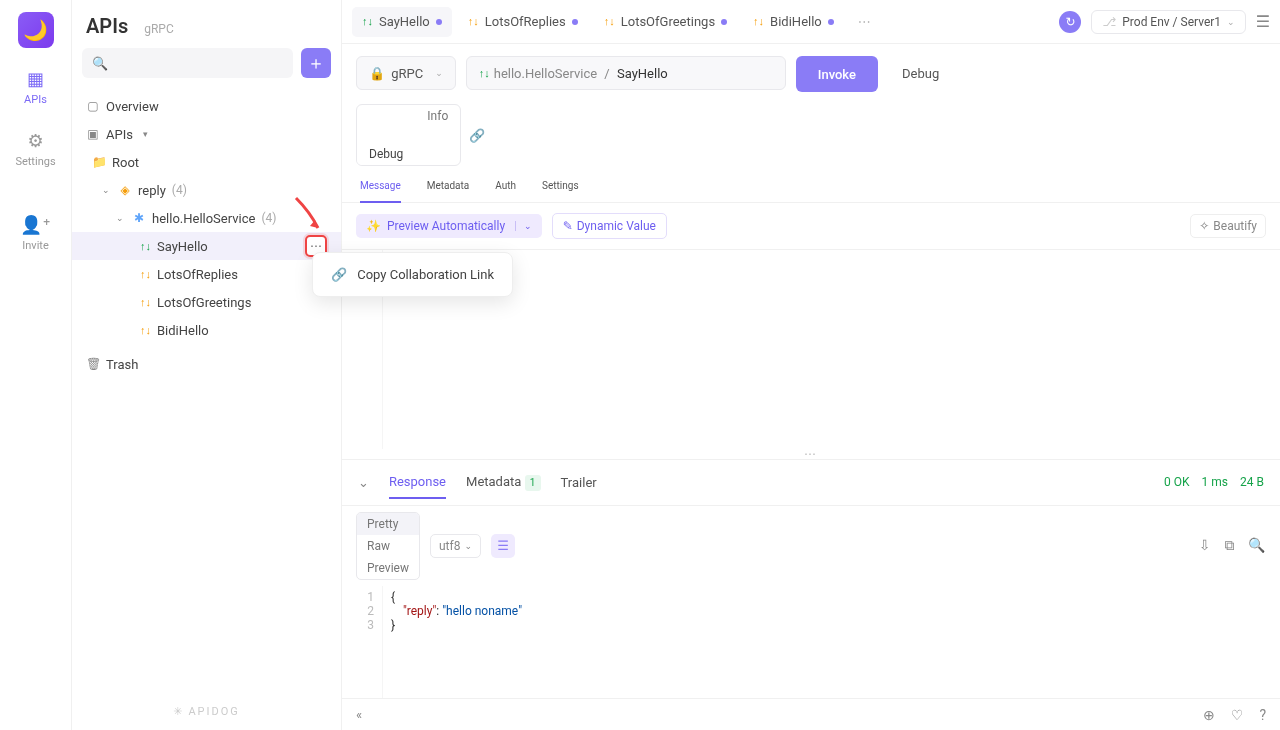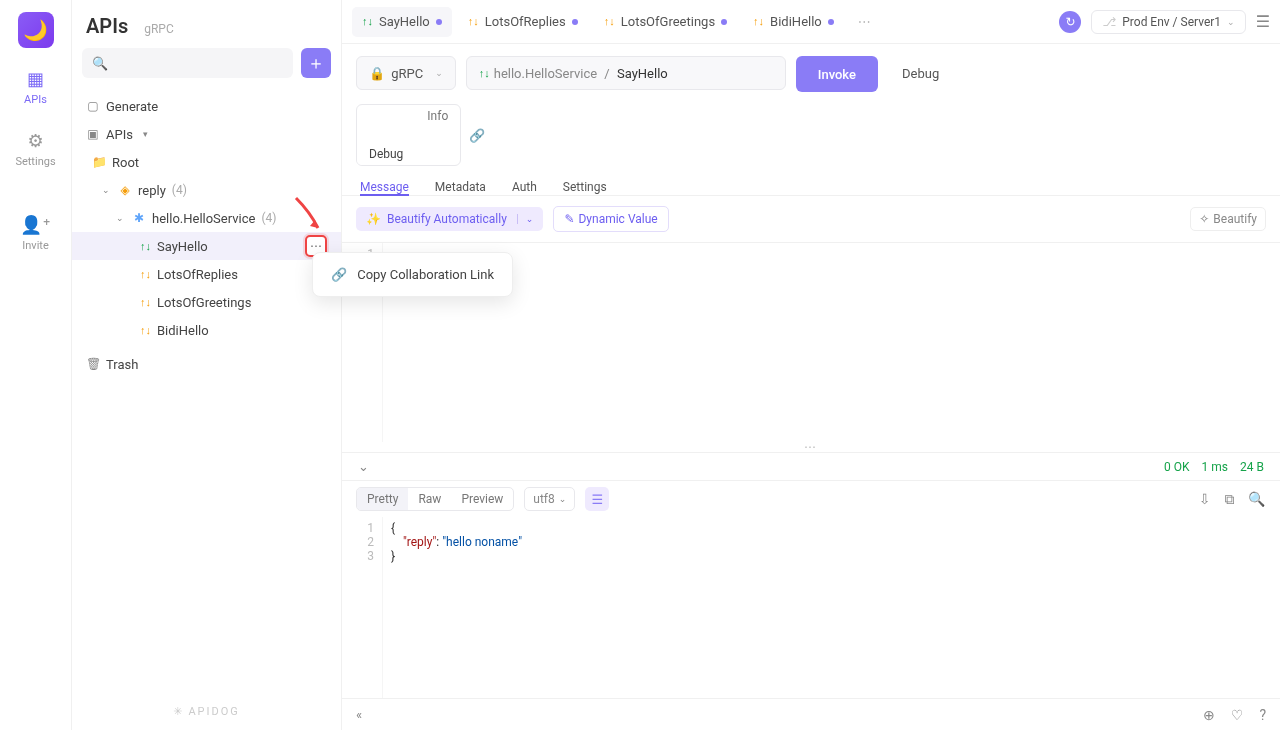--- a/index.html
+++ b/index.html
@@ -54,21 +54,21 @@
     .invoke-btn { background: #8a7cf6; color: #fff; border-radius: 6px; padding: 0 22px; height: 36px; display: flex; align-items: center; font-weight: 500; cursor: pointer; }
     .save-btn { padding: 0 14px; height: 34px; display: flex; align-items: center; color: #555; cursor: pointer; }
 
     .sub-tabs-row { display: flex; align-items: center; gap: 8px; padding: 12px 14px 0; }
     .seg { display: flex; border: 1px solid #e8e8ec; border-radius: 6px; overflow: hidden; }
     .seg-btn { padding: 4px 12px; font-size: 12px; color: #777; cursor: pointer; }
     .seg-btn.active { background: #fff; color: #444; margin-top: 38px; }
     .link-ico { color: #bbb; font-size: 13px; }
 
     .msg-tabs { display: flex; gap: 26px; padding: 14px 18px 0; border-bottom: 1px solid #f0f0f0; }
-    .msg-tab { padding-bottom: 0; font-size: 12px; color: #555; cursor: pointer; }
+    .msg-tab { padding-bottom: 10px; font-size: 10px; color: #555; cursor: pointer; }
     .msg-tab.active { color: #6d5ef0; border-bottom: 2px solid #6d5ef0; margin-bottom: -1px; }
 
     .gen-row { display: flex; align-items: center; gap: 10px; padding: 10px 14px; }
     .gen-btn { background: #efeafe; color: #6d5ef0; border-radius: 5px; padding: 5px 10px; font-size: 12px; display: flex; align-items: center; gap: 6px; cursor: pointer; }
     .gen-btn .car { border-left: 1px solid #c9bef6; padding-left: 8px; margin-left: 4px; font-size: 9px;}
     .dyn-btn { color: #6d5ef0; font-size: 12px; display: flex; align-items: center; gap: 4px; cursor: pointer; border:1px solid #e3ddfb; border-radius:5px; padding:5px 10px;}
     .beautify { margin-left: auto; color: #888; font-size: 12px; display: flex; gap: 4px; align-items: center; cursor: pointer; border:1px solid #eee; border-radius:5px; padding:4px 8px;}
 
     .editor { border-top: 1px solid #f0f0f0; display: flex; min-height: 200px; }
     .gutter { width: 40px; text-align: right; padding: 4px 8px; color: #bbb; font-family: ui-monospace, monospace; font-size: 12px; }
@@ -77,21 +77,21 @@
     .split-handle { height: 10px; display: flex; align-items: center; justify-content: center; color: #bbb; font-size: 12px; letter-spacing: 2px;}
 
     .resp-head { display: flex; align-items: center; gap: 20px; padding: 6px 16px; border-top: 1px solid #f0f0f0; border-bottom: 1px solid #f0f0f0; }
     .resp-tabs { display: flex; gap: 20px; align-items: center;}
     .resp-tab { padding: 8px 0; font-size: 13px; color: #555; cursor: pointer; }
     .resp-tab.active { color: #6d5ef0; border-bottom: 2px solid #6d5ef0; margin-bottom:-1px;}
     .resp-stats { margin-left: auto; display: flex; gap: 12px; font-size: 12px; }
     .green-stat { color: #16a34a; }
 
     .resp-tools { display: flex; align-items: center; gap: 10px; padding: 6px 14px; }
-    .seg2 { display: flex; border: 1px solid #e8e8ec; border-radius: 5px; overflow: hidden; }
+    .seg2 { display: flex; border: 1px solid #e8e8ec; border-radius: 5px; overflow: hidden; flex-direction: column; }
     .seg2-btn { padding: 4px 10px; font-size: 12px; color: #777; cursor: pointer; }
     .seg2-btn.active { background: #f3f3f8; }
     .utf { font-size: 12px; color: #888; display:flex; align-items:center; gap:4px; border:1px solid #e8e8ec; border-radius:5px; padding:4px 8px;}
     .filter-ico { width: 24px; height: 24px; display:flex; align-items:center; justify-content:center; border-radius:5px; color:#8a7cf6; background:#efeafe; }
     .tool-right { margin-left: auto; display: flex; gap: 14px; color: #888; font-size: 14px; }
 
     .resp-editor { display: flex; flex: 1; }
     .resp-editor .code span.key { color: #a31515; }
     .resp-editor .code span.str { color: #0451a5; }
 
@@ -133,21 +133,21 @@
   </div>
   <div class="search-row">
     <div class="search-box">
       <span>🔍</span>
     </div>
     <div class="add-btn">＋</div>
   </div>
   <div class="tree">
     <div class="tree-row">
       <span class="tree-ico">▢</span>
-      <span>Generate</span>
+      <span>Overview</span>
     </div>
     <div class="tree-row">
       <span class="tree-ico">▣</span>
       <span>APIs</span>
       <span class="chev" style="margin-left:4px;">▾</span>
     </div>
     <div class="tree-row ind-1">
       <span class="tree-ico">📁</span>
       <span>Root</span>
     </div>
@@ -256,21 +256,21 @@
   <div class="msg-tabs">
     <div class="msg-tab active">Message</div>
     <div class="msg-tab">Metadata</div>
     <div class="msg-tab">Auth</div>
     <div class="msg-tab">Settings</div>
   </div>
 
   <div class="gen-row">
     <div class="gen-btn">
       <span>✨</span>
-      <span>Beautify Automatically</span>
+      <span>Preview Automatically</span>
       <span class="car">⌄</span>
     </div>
     <div class="dyn-btn">
       <span>✎</span>
       <span>Dynamic Value</span>
     </div>
     <div class="beautify">
       <span>✧</span>
       <span>Beautify</span>
     </div>
@@ -280,20 +280,28 @@
     <div class="gutter">
         <div>1</div>
       </div>
     <div class="code"></div>
   </div>
 
   <div class="split-handle">⋯</div>
 
   <div class="resp-head">
     <span style="color:#888; cursor:pointer;">⌄</span>
+    <div class="resp-tabs">
+      <div class="resp-tab active">Response</div>
+      <div class="resp-tab">
+        <span>Metadata</span>
+        <span class="badge">1</span>
+      </div>
+      <div class="resp-tab">Trailer</div>
+    </div>
     <div class="resp-stats">
       <span class="green-stat">0 OK</span>
       <span class="green-stat">1 ms</span>
       <span class="green-stat">24 B</span>
     </div>
   </div>
 
   <div class="resp-tools">
     <div class="seg2">
       <div class="seg2-btn active">Pretty</div>

